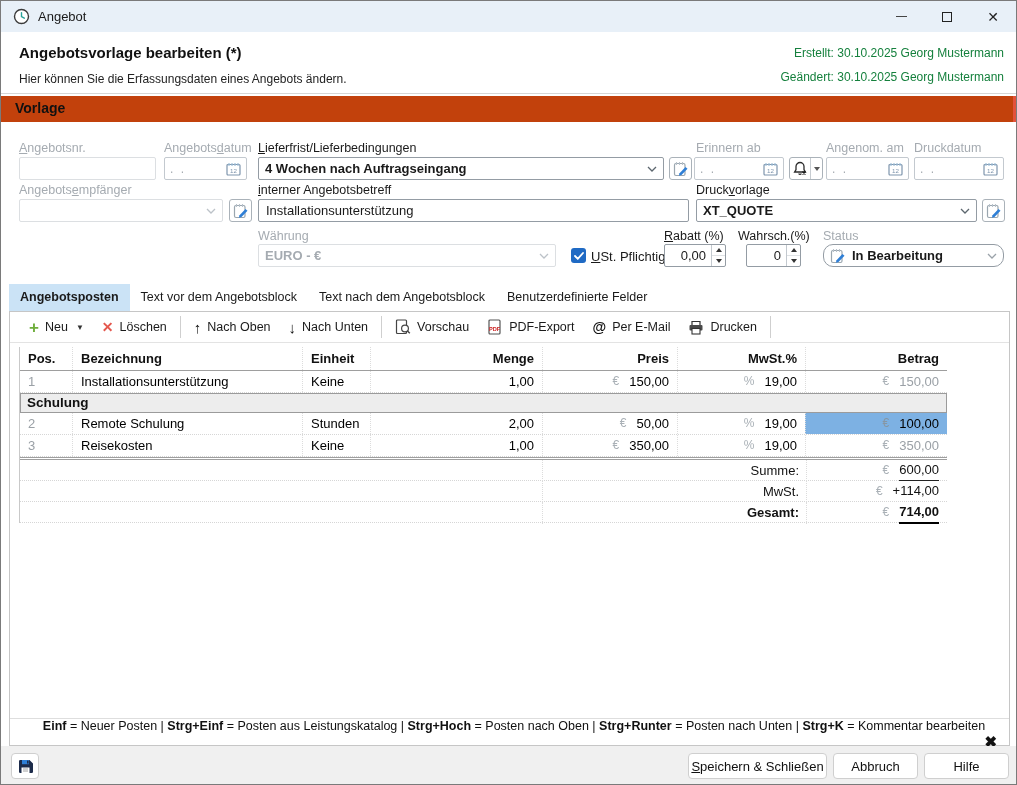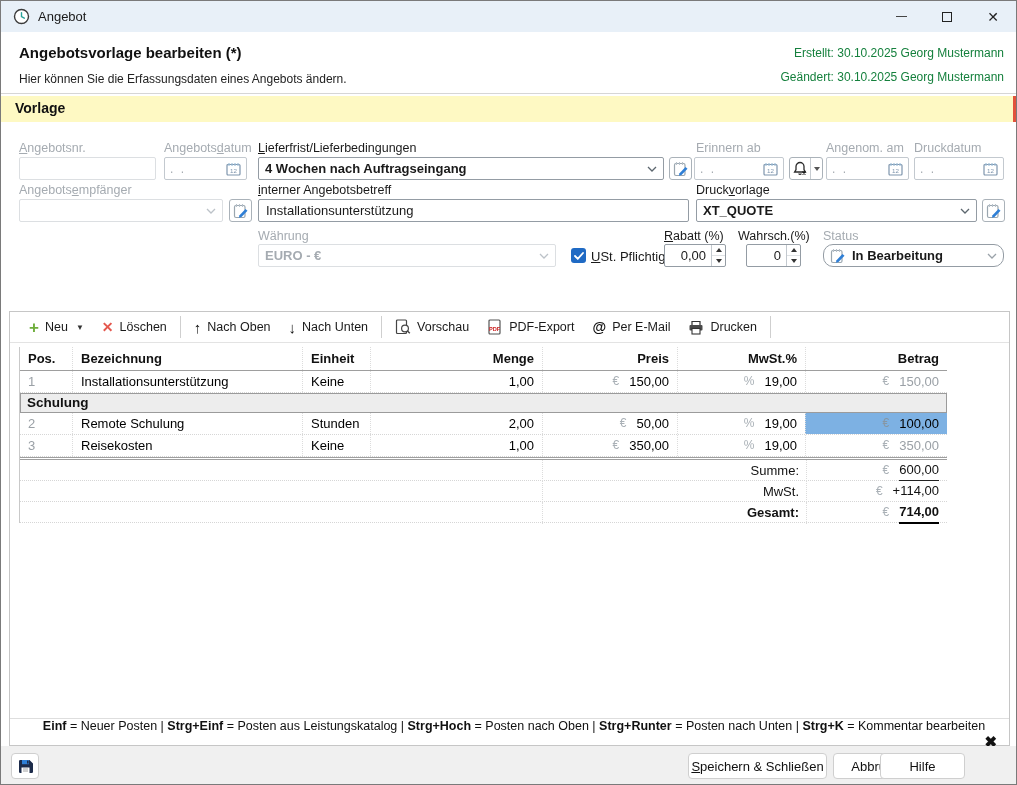--- a/index.html
+++ b/index.html
@@ -18,21 +18,21 @@
   .glyph-min { width:11px; height:1px; background:#444; }
   .glyph-max { width:10px; height:10px; border:1.3px solid #222; }
   .glyph-close { font-size:14px; color:#222; line-height:1; }
   
   .header { position:absolute; left:0; top:31px; width:100%; height:62px; background:#fff; border-bottom:1px solid #d6d6d6; }
   .header .h-title { position:absolute; left:18px; top:12px; font-size:15px; font-weight:bold; color:#111; }
   .header .h-sub { position:absolute; left:18px; top:40px; font-size:12px; color:#222; }
   .header .meta { position:absolute; right:12px; font-size:12px; color:#15803d; text-align:right; }
   .meta.m1 { top:14px; } .meta.m2 { top:38px; }
   
-  .band { position:absolute; left:0; top:95px; width:100%; height:26px; background:#fef9c3; border-right:3px solid #e2523c; }
+  .band { position:absolute; left:0; top:95px; width:100%; height:26px; background:#c2410c; border-right:3px solid #e2523c; }
   .band span { position:absolute; left:14px; top:4px; font-size:14px; font-weight:bold; color:#111; }
   
   .lbl { position:absolute; font-size:12.5px; color:#a5abb1; white-space:nowrap; }
   .lbl.dark { color:#1a1a1a; }
   .field { position:absolute; height:23px; background:#fff; border:1px solid #c3c9cf; border-radius:2px; }
   .field.dis { border-color:#dcdfe2; }
   .field.strong { border-color:#949ca4; }
   input.fld { width:100%; height:100%; border:none; outline:none; background:transparent; font-family:"Liberation Sans",sans-serif; font-size:13px; color:#1a1a1a; padding:0 7px; }
   input.fld::placeholder { color:#a5abb1; }
   .combo { display:flex; align-items:center; padding:0 6px; font-size:13px; color:#1a1a1a;font-weight:bold; }
@@ -95,21 +95,21 @@
   
   .pfooter { position:absolute; left:0; bottom:0; width:100%; height:27px; border-top:1px solid #dedede; display:flex; align-items:center; padding:0 12px; font-size:12.5px; color:#111;flex-direction:column; }
   .pfooter .hint { margin-left:9px; white-space:nowrap; }
   .pfooter .fclose { margin-left:auto; font-size:15px; font-weight:bold; color:#111; }
   
   .bottombar { position:absolute; left:0; top:745px; width:100%; height:40px; background:#f0f0f0; }
   .savebtn { position:absolute; left:10px; top:7px; width:28px; height:26px; background:#fff; border:1px solid #cfcfcf; border-radius:4px; display:flex; align-items:center; justify-content:center; }
   .btn { position:absolute; top:7px; height:26px; background:#fff; border:1px solid #cfcfcf; border-radius:4px; font-size:13px; color:#111; display:flex; align-items:center; justify-content:center; }
   .btn.b1 { left:687px; width:139px; }
   .btn.b2 { left:832px; width:85px; }
-  .btn.b3 { left:879px; width:85px; }
+  .btn.b3 { left:923px; width:85px; }
 </style>
 </head>
 <body>
 
 <div class="window">
 
   <div class="titlebar">
     <svg class="appicon" viewBox="0 0 17 17">
         <circle cx="8.5" cy="8.5" r="7" fill="#fff" stroke="#3b3b3b" stroke-width="1.4"></circle>
         <path d="M8.5 4.6v4l2.8 1.6" fill="none" stroke="#2aa39b" stroke-width="1.4" stroke-linecap="round"></path>
@@ -288,20 +288,26 @@
           <path d="M3.5 1v3M6.5 1v3M9.5 1v3" stroke="#b8c2ca" stroke-width="1.1"></path>
           <path d="M6.5 12.2l6-6.3 2 1.9-6 6.3-2.6.7z" fill="#2f7fd6"></path>
         </svg>
       <span class="cval">In Bearbeitung</span>
       <svg class="chev" width="10" height="6" viewBox="0 0 10 6">
           <path d="M1 1l4 4 4-4" fill="none" stroke="#9aa2a9" stroke-width="1.3"></path>
         </svg>
     </div>
   </div>
 
+  <div class="tabs">
+    <div class="tab active">Angebotsposten</div>
+    <div class="tab">Text vor dem Angebotsblock</div>
+    <div class="tab">Text nach dem Angebotsblock</div>
+    <div class="tab">Benutzerdefinierte Felder</div>
+  </div>
 
   <div class="panel">
 
     <div class="toolbar">
       <div class="tbtn">
         <span class="plus">+</span>
         <span>Neu</span>
         <span class="drop">▼</span>
       </div>
       <div class="tbtn">

